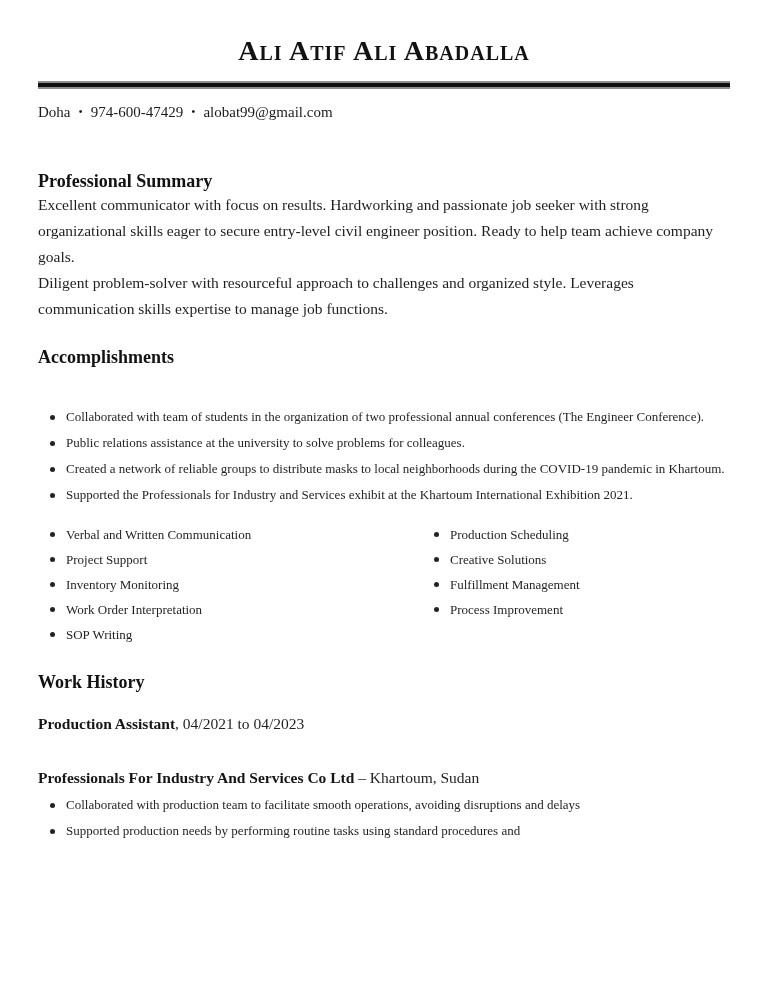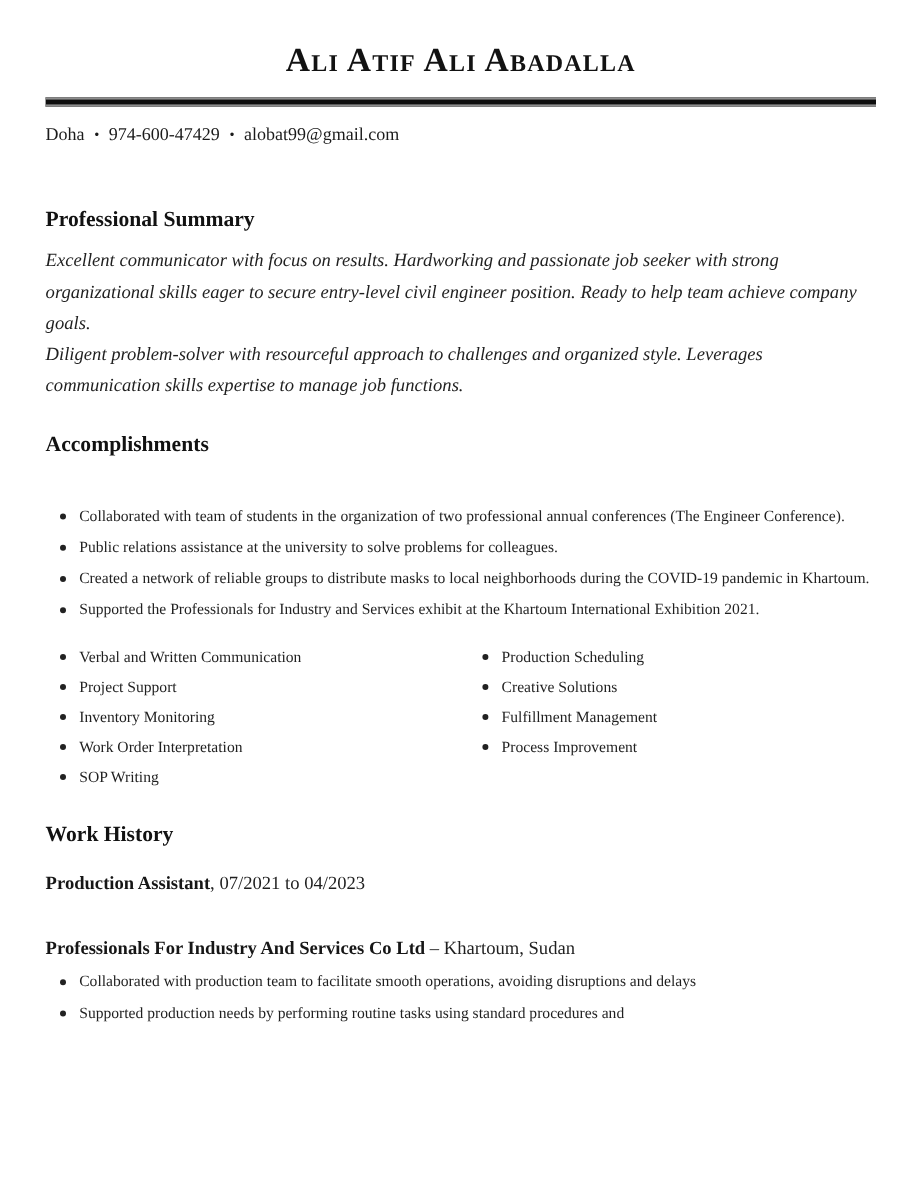--- a/index.html
+++ b/index.html
@@ -48,42 +48,42 @@
     font-weight: bold;
     color: #121212;
   }
   .summary-title { margin-top: 48px; }
   .accomplishments-title { margin-top: 24px; }
   .skills-title { margin-top: 40px; }
   .work-title { margin-top: 24px; }
 
   
   .body-text { font-size: 15.5px; line-height: 26px; }
-  .summary-paragraphs { margin-top: 12px; font-style: italic; }
+  .summary-paragraphs { margin-top: 0; }
 
   
   ul { list-style: none; }
   li.bullet-item {
     position: relative;
     padding-left: 28px;
     font-size: 13px;
     line-height: 26px;
   }
   li.bullet-item::before {
     content: "";
     position: absolute;
     left: 12px; top: 10.5px;
     width: 5px; height: 5px;
     border-radius: 50%;
     background: #222222;
   }
   .accomplishments-list { margin-top: 36px; }
 
   
-  .skills-cols { display: flex; margin-top: 14px; }
+  .skills-cols { display: flex; margin-top: 14px; gap: 32px; }
   .skills-col-left { width: 352px; flex: none; }
   .skills-col-right { flex: 1; }
   .skills-cols li.bullet-item { line-height: 25px; }
   .skills-cols li.bullet-item::before { top: 10px; }
 
   
   .job-line { margin-top: 18px; font-size: 15.5px; line-height: 26px; }
   .company-line { font-size: 15.5px; line-height: 28px; margin-top: 27px; }
   .job-line .bold-part, .company-line .bold-part { font-weight: bold; color: #161616; }
 </style>
@@ -129,21 +129,21 @@
         <li class="bullet-item">Production Scheduling</li>
         <li class="bullet-item">Creative Solutions</li>
         <li class="bullet-item">Fulfillment Management</li>
         <li class="bullet-item">Process Improvement</li>
       </ul>
     </div>
   </section>
 
   <section>
     <h2 class="work-title">Work History</h2>
-    <div class="job-line"><span class="bold-part">Production Assistant</span><span>, 07/2021 to 04/2023</span></div>
+    <div class="job-line"><span class="bold-part">Production Assistant</span><span>, 04/2021 to 04/2023</span></div>
     <div class="company-line"><span class="bold-part">Professionals For Industry And Services Co Ltd</span><span> – Khartoum, Sudan</span></div>
     <ul class="job-bullets">
       <li class="bullet-item">Collaborated with production team to facilitate smooth operations, avoiding disruptions and delays</li>
       <li class="bullet-item">Supported production needs by performing routine tasks using standard procedures and</li>
     </ul>
   </section>
 
 </div>
 
 </body></html>

